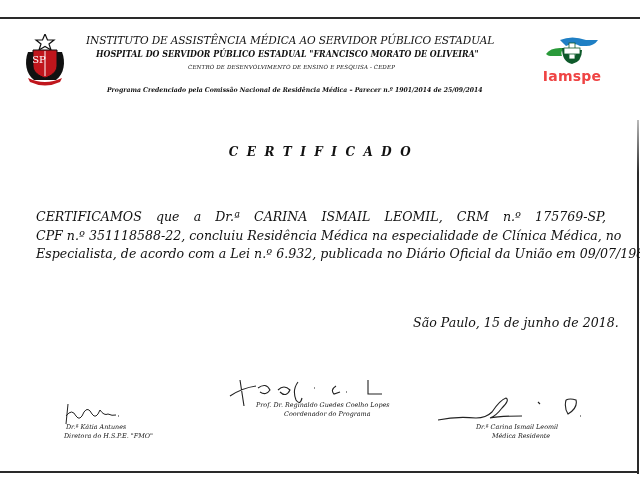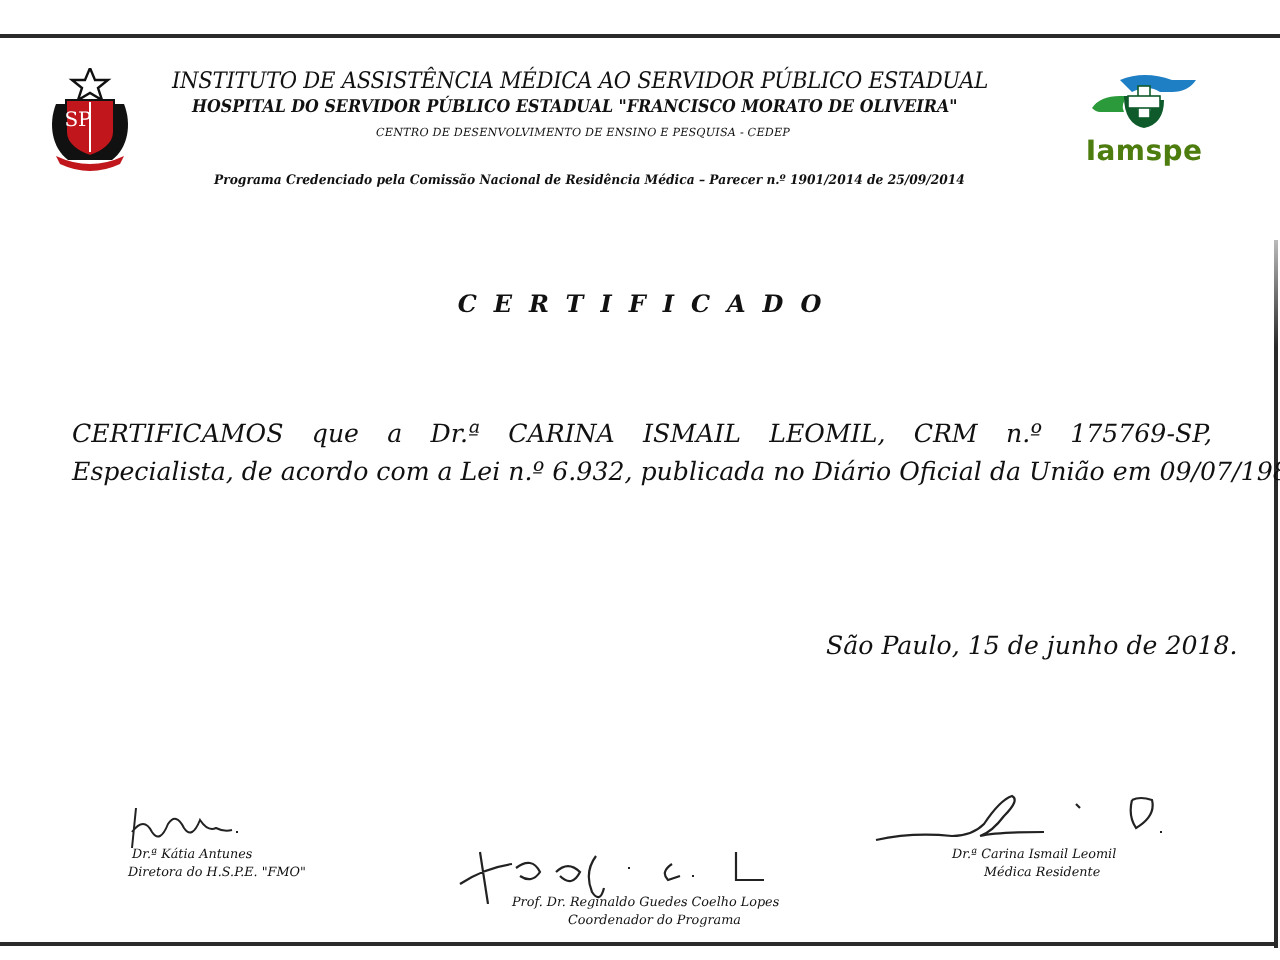--- a/index.html
+++ b/index.html
@@ -6,21 +6,21 @@
   html, body { width: 640px; height: 480px; background: #ffffff; overflow: hidden; }
   body { position: relative; font-family: "DejaVu Serif", serif; color: #111; }
 
   .frame-top { position: absolute; left: 0; top: 17px; width: 640px; height: 2px; background: #2a2a2a; }
   .frame-right { position: absolute; left: 637px; top: 120px; width: 2px; height: 354px; background: linear-gradient(#bbb, #2a2a2a 15%); }
   .frame-bottom { position: absolute; left: 0; top: 471px; width: 639px; height: 2px; background: #2a2a2a; }
 
   .sp-seal { position: absolute; left: 24px; top: 34px; width: 42px; height: 52px; }
   .iamspe-logo { position: absolute; left: 540px; top: 36px; width: 64px; height: 56px; }
   .iamspe-text { position: absolute; left: 0; top: 32px; width: 64px; text-align: center;
-    font-family: "DejaVu Sans", sans-serif; font-weight: bold; font-size: 14px; color: #4d7c0f; letter-spacing: 0.2px; }
+    font-family: "DejaVu Sans", sans-serif; font-weight: bold; font-size: 14px; color: #ef4444; letter-spacing: 0.2px; }
 
   .hdr { position: absolute; font-family: "DejaVu Serif", serif; font-style: italic; white-space: nowrap; }
   .hdr-1 { left: 86px; top: 33px; font-size: 11.4px; letter-spacing: -0.15px; transform: scaleX(0.93); transform-origin: left; }
   .hdr-2 { left: 96px; top: 49px; font-size: 8.8px; font-weight: bold; transform: scaleX(0.9); transform-origin: left; }
   .hdr-3 { left: 188px; top: 64px; font-size: 5.6px; letter-spacing: 0.1px; }
   .hdr-4 { left: 107px; top: 86px; font-size: 6.6px; font-weight: bold; transform: scaleX(0.93); transform-origin: left; }
 
   .title { position: absolute; left: 0; width: 640px; top: 145px; text-align: center;
     font-style: italic; font-weight: bold; font-size: 12px; letter-spacing: 8.5px; padding-left: 8px; }
 
@@ -29,21 +29,21 @@
   .body-line { display: block; text-align: justify; text-align-last: justify; white-space: nowrap; }
   .body-line.last { text-align-last: left; }
 
   .date-line { position: absolute; left: 413px; top: 315px; font-style: italic; font-size: 12.6px; white-space: nowrap; }
 
   .sig { position: absolute; }
   .sig svg { position: absolute; left: 0; top: 0; }
   .sig-name, .sig-role { position: absolute; white-space: nowrap; font-style: italic; font-size: 6.4px; text-align: right; }
 
   .sig-1 { left: 52px; top: 398px; width: 110px; height: 46px; }
-  .sig-2 { left: 222px; top: 422px; width: 200px; height: 46px; text-decoration: underline; }
+  .sig-2 { left: 222px; top: 376px; width: 200px; height: 46px; text-decoration: underline; }
   .sig-3 { left: 436px; top: 394px; width: 180px; height: 50px; }
 </style>
 </head>
 <body>
 
 <div class="frame-top"></div>
 <div class="frame-right"></div>
 <div class="frame-bottom"></div>
 
 <div class="sp-seal">
@@ -78,20 +78,21 @@
     <rect x="29" y="7" width="6" height="16" fill="#fff" stroke="#0e5a2b" stroke-width="0.8"></rect>
     <rect x="24" y="12" width="16" height="6" fill="#fff" stroke="#0e5a2b" stroke-width="0.8"></rect>
   </svg>
   <div class="iamspe-text">Iamspe</div>
 </div>
 
 <div class="title">CERTIFICADO</div>
 
 <div class="body-text">
   <span class="body-line">CERTIFICAMOS que a Dr.ª CARINA ISMAIL LEOMIL, CRM n.º 175769-SP,</span>
+  <span class="body-line">CPF n.º 351118588-22, concluiu Residência Médica na especialidade de Clínica Médica, no</span>
   <span class="body-line last">Especialista, de acordo com a Lei n.º 6.932, publicada no Diário Oficial da União em 09/07/1981.</span>
 </div>
 
 <div class="date-line">São Paulo, 15 de junho de 2018.</div>
 
 <div class="sig sig-1">
   <svg width="110" height="30" viewBox="0 0 110 30">
     <path d="M16,6 L14,26 M14,18 Q20,10 24,18 Q28,24 32,14 Q36,8 40,16 Q44,22 48,12 Q52,18 56,16 Q60,18 64,17 M66,18 L67,18" fill="none" stroke="#222" stroke-width="1"></path>
   </svg>
   <div class="sig-name" style="left:14px; top:25px;">Dr.ª Kátia Antunes</div>

